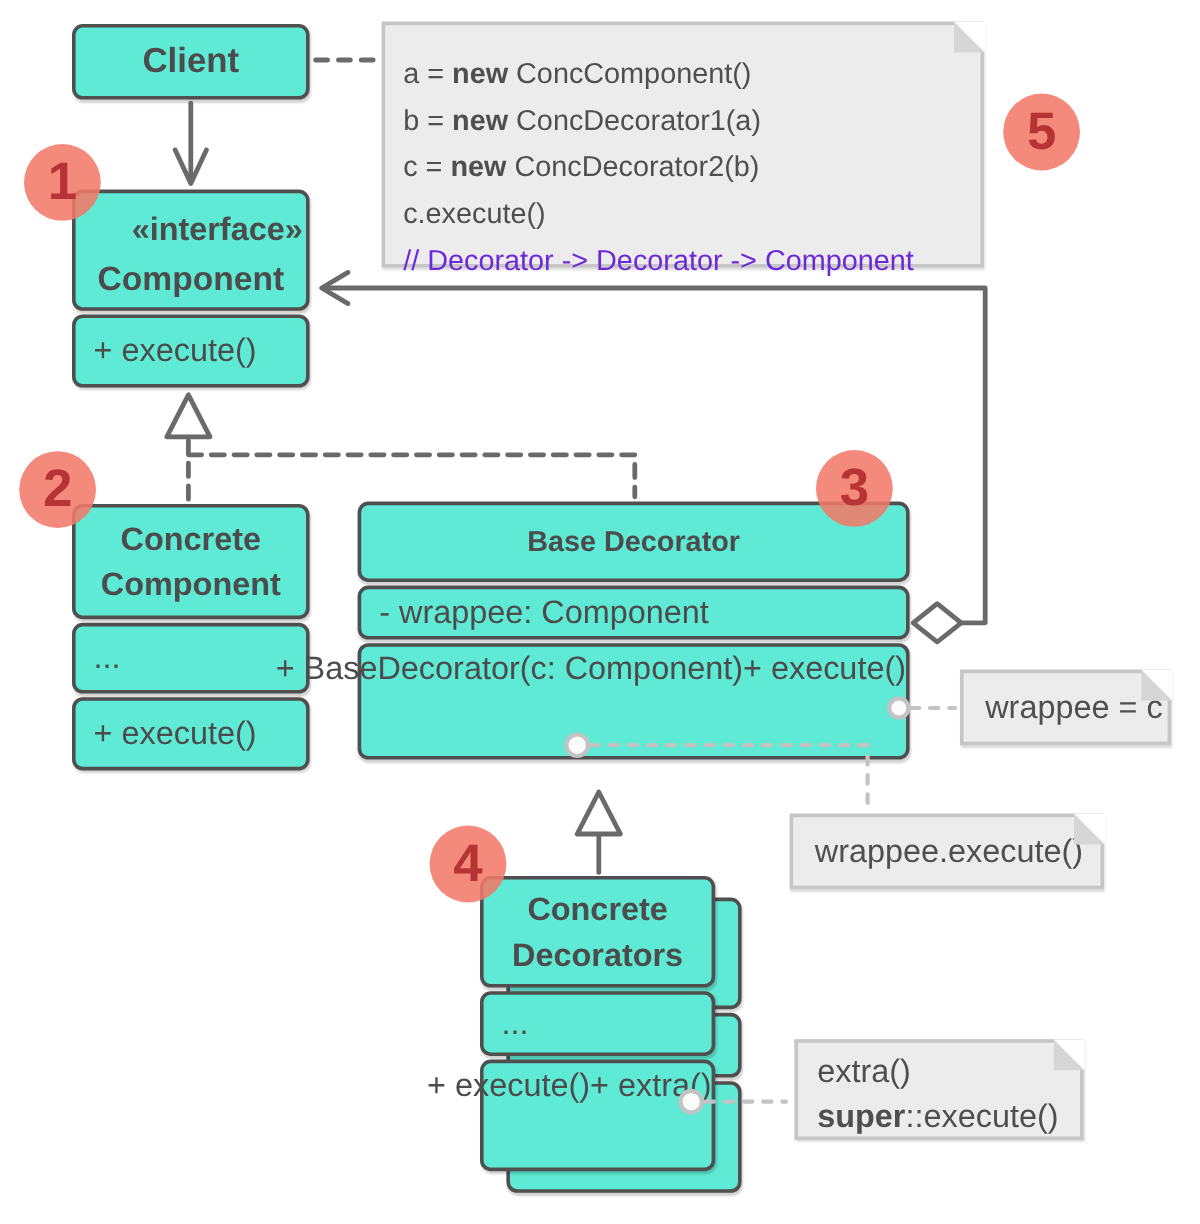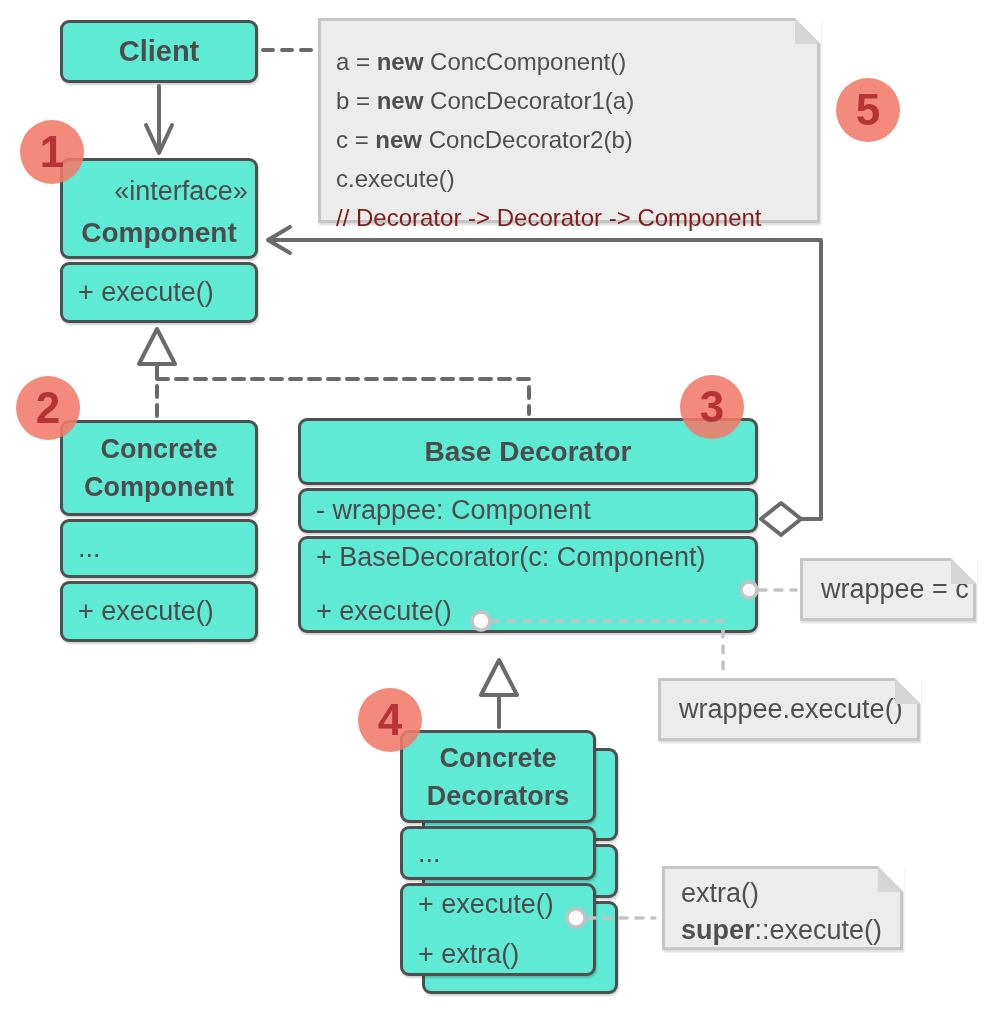--- a/index.html
+++ b/index.html
@@ -8,33 +8,33 @@
     font-family:"Liberation Sans","DejaVu Sans",sans-serif;color:#4c4c4c;
   }
   
   .kls{position:absolute;display:flex;flex-direction:column;gap:3px;z-index:2;}
   .comp{
     border:3.5px solid #4f4f4f;background:#5eead4;border-radius:9px;
     box-shadow:1px 2px 2px rgba(0,0,0,0.18);box-sizing:border-box;
     font-size:27px;line-height:37px;
   }
   .title{display:flex;flex-direction:column;align-items:center;justify-content:center;font-weight:bold;}
-  .stereo{font-weight:normal;margin-left:44px;}
+  .stereo{font-weight:bold;margin-left:44px;}
   .member{display:flex;align-items:center;padding-left:15px;white-space:nowrap;}
-  .members2{display:flex;flex-direction:column;justify-content:space-between;padding-left:15px;white-space:nowrap;}
+  .members2{display:flex;flex-direction:row;justify-content:flex-end;padding-left:15px;white-space:nowrap;}
   
   .note{
     position:absolute;background:#ececec;border:3.5px solid #c6c6c6;box-sizing:border-box;
     box-shadow:1px 2px 2px rgba(0,0,0,0.15);color:#4f4f4f;font-size:27px;z-index:2;white-space:nowrap;
   }
   .fold{position:absolute;top:-3.5px;right:-3.5px;width:26px;height:26px;}
   .note-line{display:flex;align-items:center;height:100%;padding-left:18px;}
   .kw{font-weight:bold;}
   .code-body{padding:21px 0 0 15px;line-height:39px;font-size:24px;color:#4f4f4f;}
-  .code-comment{color:#7f1d1d;}
+  .code-comment{color:#6d28d9;}
   
   .badge{
     position:absolute;width:64px;height:64px;border-radius:50%;
     background:rgba(243,122,105,0.88);display:flex;align-items:center;justify-content:center;
     font-weight:bold;font-size:44px;color:#b63434;z-index:6;
   }
   
   #wires{position:absolute;left:0;top:0;z-index:5;pointer-events:none;}
   .ln{stroke:#6a6a6a;stroke-width:4;fill:none;stroke-linecap:round;stroke-linejoin:round;}
   .dash{stroke-dasharray:10 9;}
@@ -118,21 +118,21 @@
   <div class="kls" style="left:60px;top:420px;width:198px;">
     <div class="comp title" style="height:96px;line-height:38px;">
       <span>Concrete</span>
       <span>Component</span>
     </div>
     <div class="comp member" style="height:59px;">...</div>
     <div class="comp member" style="height:61px;">+ execute()</div>
   </div>
 
   <div class="kls" style="left:298px;top:418px;width:460px;">
-    <div class="comp title" style="height:67px;font-size:28px;">Base Decorator</div>
+    <div class="comp title" style="height:67px;font-size:24px;">Base Decorator</div>
     <div class="comp member" style="height:45px;">- wrappee: Component</div>
     <div class="comp members2" style="height:97px;">
       <div>+ BaseDecorator(c: Component)</div>
       <div>+ execute()</div>
     </div>
   </div>
 
   <div class="kls" style="left:422px;top:748px;width:196px;z-index:1;">
     <div class="comp" style="height:93px;"></div>
     <div class="comp" style="height:54px;"></div>

